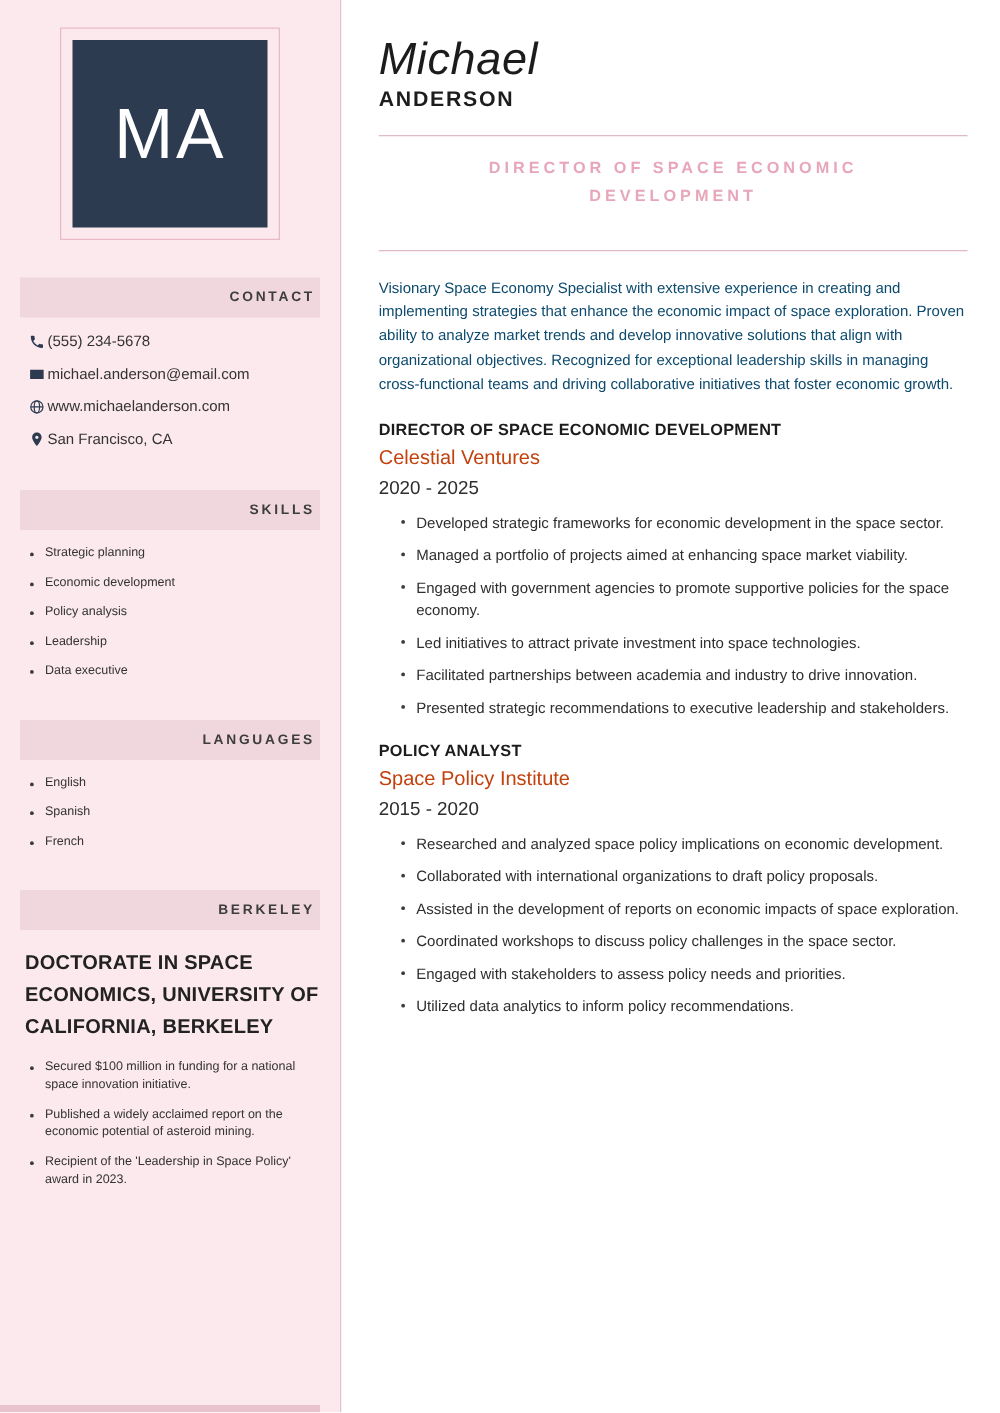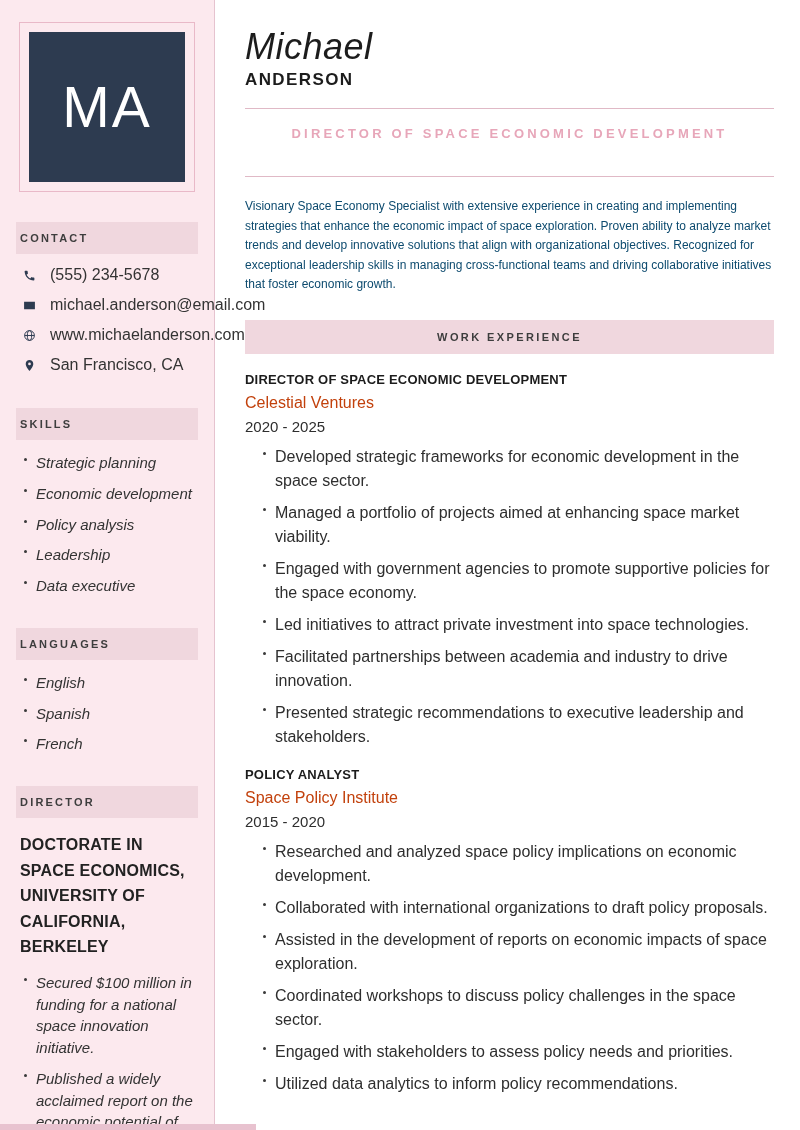--- a/index.html
+++ b/index.html
@@ -11,21 +11,21 @@
   .page {
     position: relative;
     width: 800px; height: 1130px;
     display: flex;
     background: #ffffff;
     overflow: hidden;
   }
 
   
   .sidebar {
-    width: 214px;
+    width: 272px;
     background: #fce9ee;
     padding: 14px 16px 0 16px;
     display: flex;
     flex-direction: column;
   }
   .avatar-frame {
     margin: 8px 0 0 0;
     width: 176px;
     align-self: center;
     border: 1px solid #e9b9c8;
@@ -42,60 +42,59 @@
   .avatar-initials {
     color: #ffffff;
     font-size: 57px;
     letter-spacing: 2px;
     font-family: "Liberation Sans", sans-serif;
     font-weight: 400;
   }
 
   .sec-head {
     background: #f0d7de;
-    text-align: left;
+    text-align: right;
     font-size: 11px;
     font-weight: bold;
     letter-spacing: 2.2px;
     color: #3d3d3d;
     padding: 10px 4px;
     margin-top: 22px;
   }
   .sec-head.first { margin-top: 30px; }
 
   .contact-list { margin-top: 12px; }
   .contact-row {
     display: flex;
     align-items: center;
-    gap: 14px;
+    gap: 2px;
     margin: 0 0 12px 6px;
-    font-size: 16px;
+    font-size: 12px;
     color: #333;
   }
   .contact-row .ico {
     width: 14px; height: 14px;
     display: inline-flex;
     align-items: center; justify-content: center;
     color: #2d3b50;
     flex: 0 0 14px;
   }
   .contact-row .ico svg { display: block; }
 
   ul.bullets {
     list-style: none;
     margin: 12px 0 0 6px;
   }
   ul.bullets li {
     position: relative;
     padding-left: 14px;
-    font-size: 15px;
+    font-size: 10px;
     color: #333;
     line-height: 1.45;
     margin-bottom: 9px;
-    font-style: italic;
   }
   ul.bullets li::before {
     content: "";
     position: absolute;
     left: 2px; top: 6px;
     width: 3px; height: 3px;
     border-radius: 50%;
     background: #3a3a3a;
   }
 
@@ -184,21 +183,21 @@
     color: #2e2e2e;
     margin-top: 6px;
   }
   ul.job-bullets {
     list-style: none;
     margin: 10px 0 0 16px;
   }
   ul.job-bullets li {
     position: relative;
     padding-left: 14px;
-    font-size: 16px;
+    font-size: 12px;
     color: #2e2e2e;
     line-height: 1.5;
     margin-bottom: 8px;
   }
   ul.job-bullets li::before {
     content: "";
     position: absolute;
     left: 2px; top: 7px;
     width: 3px; height: 3px;
     border-radius: 50%;
@@ -273,21 +272,21 @@
       <li>Data executive</li>
     </ul>
 
     <div class="sec-head">LANGUAGES</div>
     <ul class="bullets">
       <li>English</li>
       <li>Spanish</li>
       <li>French</li>
     </ul>
 
-    <div class="sec-head">DIRECTOR</div>
+    <div class="sec-head">BERKELEY</div>
     <div class="edu-block">DOCTORATE IN SPACE ECONOMICS, UNIVERSITY OF CALIFORNIA, BERKELEY</div>
 
     <ul class="bullets">
       <li>Secured $100 million in funding for a national space innovation initiative.</li>
       <li>Published a widely acclaimed report on the economic potential of asteroid mining.</li>
       <li>Recipient of the 'Leadership in Space Policy' award in 2023.</li>
     </ul>
 
   </aside>
 
@@ -299,21 +298,20 @@
       <div class="name-script">Michael</div>
       <div class="name-last">ANDERSON</div>
     </div>
 
     <div class="rule"></div>
     <div class="job-title">DIRECTOR OF SPACE ECONOMIC DEVELOPMENT</div>
     <div class="rule"></div>
 
     <p class="summary">Visionary Space Economy Specialist with extensive experience in creating and implementing strategies that enhance the economic impact of space exploration. Proven ability to analyze market trends and develop innovative solutions that align with organizational objectives. Recognized for exceptional leadership skills in managing cross-functional teams and driving collaborative initiatives that foster economic growth.</p>
 
-    <div class="main-sec-head">WORK EXPERIENCE</div>
 
     <div class="job">
       <div class="job-role">DIRECTOR OF SPACE ECONOMIC DEVELOPMENT</div>
       <div class="job-org">Celestial Ventures</div>
       <div class="job-dates">2020 - 2025</div>
       <ul class="job-bullets">
         <li>Developed strategic frameworks for economic development in the space sector.</li>
         <li>Managed a portfolio of projects aimed at enhancing space market viability.</li>
         <li>Engaged with government agencies to promote supportive policies for the space economy.</li>
         <li>Led initiatives to attract private investment into space technologies.</li>

